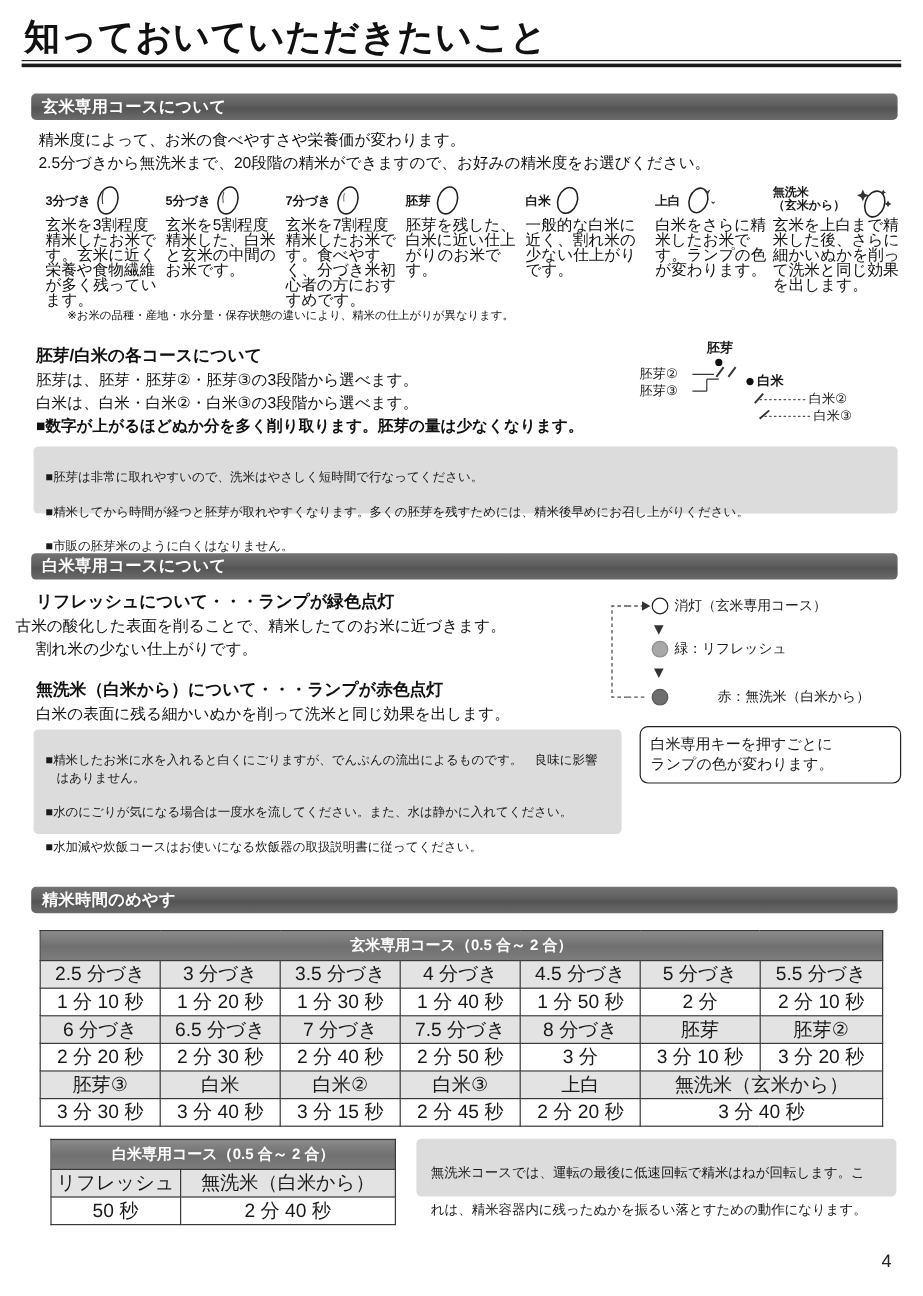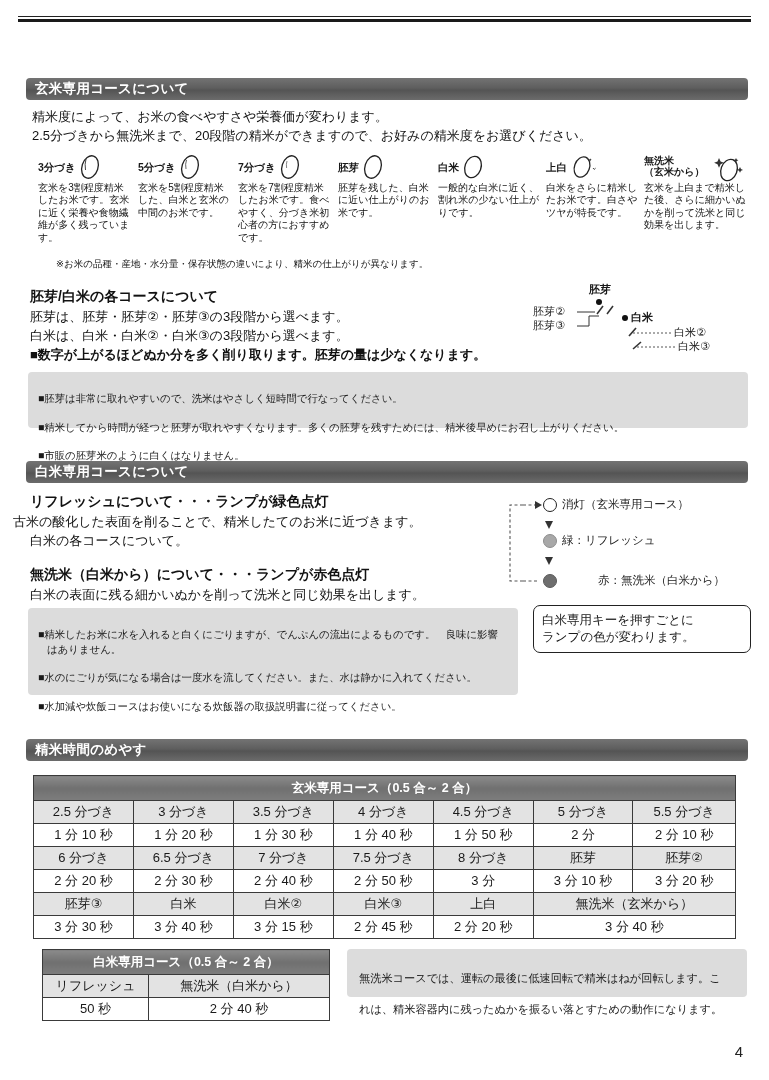--- a/index.html
+++ b/index.html
@@ -96,21 +96,21 @@
     font-size: 10.5px;
     font-weight: 700;
     white-space: nowrap;
   }
   .grain-head .lbl2 {
     font-size: 10px;
     line-height: 11px;
   }
   .grain-icon { flex: 0 0 auto; }
   .grain-desc {
-    font-size: 10px;
+    font-size: 13px;
     line-height: 12.4px;
     margin-top: 1px;
     color: #111;
   }
 
   
   .note-box {
     position: absolute;
     background: #dcdcdc;
     border-radius: 4px;
@@ -169,21 +169,21 @@
 
   
   table.t {
     position: absolute;
     border-collapse: collapse;
     background: #fff;
   }
   table.t th, table.t td {
     border: 1px solid #3a3a3a;
     text-align: center;
-    font-size: 13px;
+    font-size: 16px;
     height: 22px;
     padding: 0 2px;
     white-space: nowrap;
   }
   table.t th.bar {
     background: linear-gradient(to bottom, #8a8a8a 0%, #707070 50%, #7d7d7d 100%);
     color: #fff;
     font-weight: 700;
     font-size: 12.5px;
     height: 24px;
@@ -202,20 +202,21 @@
     font-size: 15px;
     color: #222;
   }
 </style>
 </head>
 <body>
 
 <div class="page">
 
   <div class="page-title-wrap">
+    <div class="page-title">知っておいていただきたいこと</div>
     <div class="title-rule-thin"></div>
     <div class="title-rule-gap"></div>
     <div class="title-rule-thick"></div>
   </div>
 
   <div class="sec-bar" style="left:26px; top:78px; width:722px;">玄米専用コースについて</div>
 
   <div class="txt" style="left:32px; top:108px;">精米度によって、お米の食べやすさや栄養価が変わります。</div>
   <div class="txt" style="left:32px; top:127px;">2.5分づきから無洗米まで、20段階の精米ができますので、お好みの精米度をお選びください。</div>
 
@@ -288,21 +289,21 @@
       <div class="grain-head">
         <span>上白</span>
         <span class="grain-icon">
           <svg width="30" height="26" viewBox="0 0 30 26">
             <ellipse cx="12" cy="13" rx="7.5" ry="10.5" fill="#ffffff" stroke="#222" stroke-width="1.3" transform="rotate(20 12 13)"></ellipse>
             <path d="M17 4 l1.6 2.4 L21 5 l-1.4 2.6" fill="none" stroke="#333" stroke-width="0.9"></path>
             <path d="M23 14 l1.2 1.4 1.4-1.2" fill="none" stroke="#333" stroke-width="0.9"></path>
           </svg>
         </span>
       </div>
-      <div class="grain-desc">白米をさらに精米したお米です。白さやツヤが特長です。</div>
+      <div class="grain-desc">白米をさらに精米したお米です。ランプの色が変わります。</div>
     </div>
 
     <div class="grain-col" style="left:614px; width:106px;">
       <div class="grain-head" style="align-items:flex-start; height:30px;">
         <span style="display:inline-block;">
           <span class="lbl2" style="display:block;">無洗米</span>
           <span class="lbl2" style="display:block;">（玄米から）</span>
         </span>
         <span class="grain-icon">
           <svg width="42" height="30" viewBox="0 0 42 30">
@@ -357,21 +358,21 @@
   <div class="note-box" style="left:28px; top:372px; width:720px; height:56px;">
     <p>■胚芽は非常に取れやすいので、洗米はやさしく短時間で行なってください。</p>
     <p>■精米してから時間が経つと胚芽が取れやすくなります。多くの胚芽を残すためには、精米後早めにお召し上がりください。</p>
     <p>■市販の胚芽米のように白くはなりません。</p>
   </div>
 
   <div class="sec-bar" style="left:26px; top:461px; width:722px;">白米専用コースについて</div>
 
   <div class="txt bold" style="left:30px; top:492px; font-size:14px;">リフレッシュについて・・・ランプが緑色点灯</div>
   <div class="txt" style="left:13px; top:513px;">古米の酸化した表面を削ることで、精米したてのお米に近づきます。</div>
-  <div class="txt" style="left:30px; top:532px;">白米の各コースについて。</div>
+  <div class="txt" style="left:30px; top:532px;">割れ米の少ない仕上がりです。</div>
 
   <div class="txt bold" style="left:30px; top:565px; font-size:14px;">無洗米（白米から）について・・・ランプが赤色点灯</div>
   <div class="txt" style="left:30px; top:586px;">白米の表面に残る細かいぬかを削って洗米と同じ効果を出します。</div>
 
   <div class="lamp-diagram">
     <svg width="250" height="105" viewBox="0 0 250 105" style="position:absolute; left:0; top:0;">
 
       <path d="M18 10 L5 10 L5 86 L18 86" fill="none" stroke="#555" stroke-width="1.1" stroke-dasharray="3,2.5"></path>
 
       <line x1="18" y1="10" x2="30" y2="10" stroke="#555" stroke-width="1.1" stroke-dasharray="3,2.5"></line>

